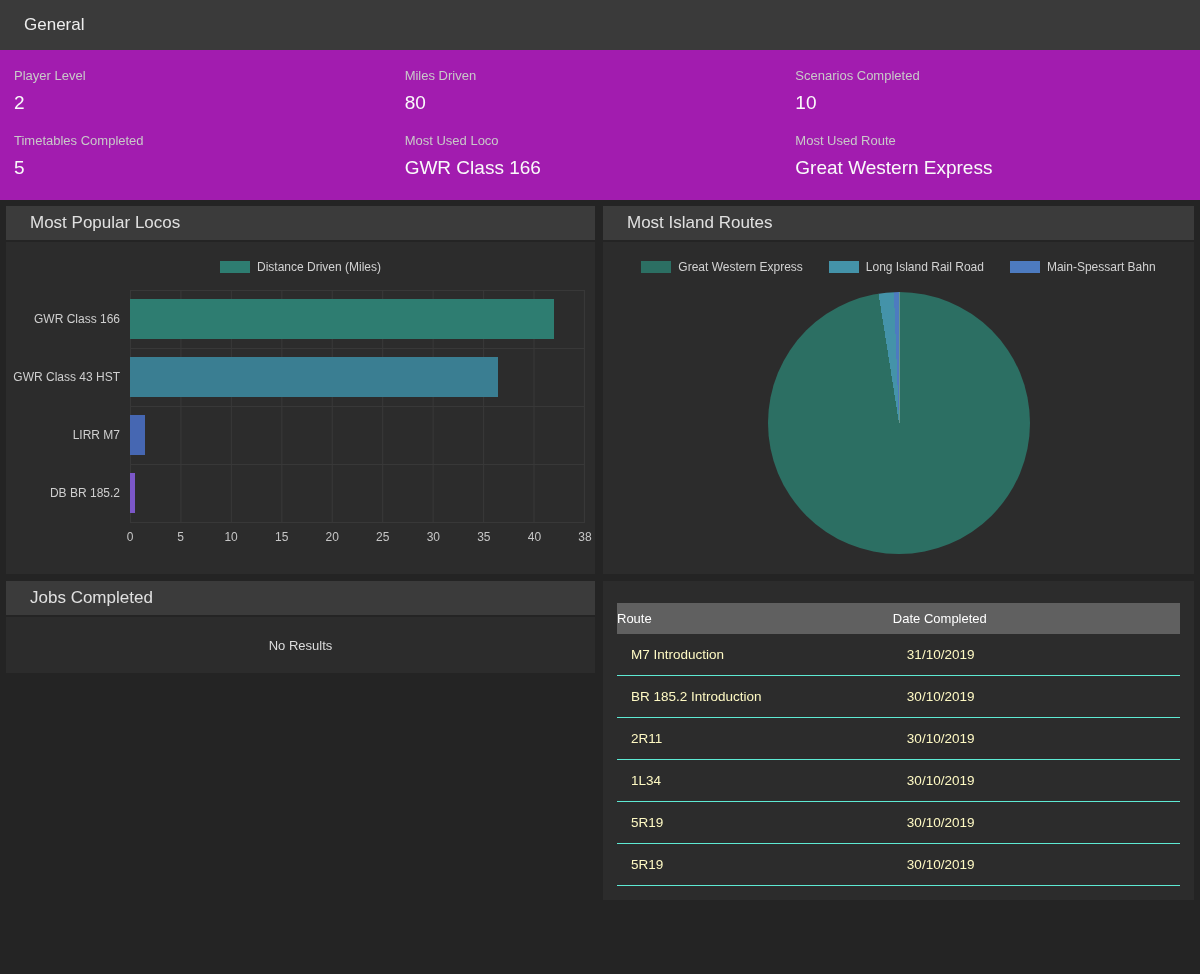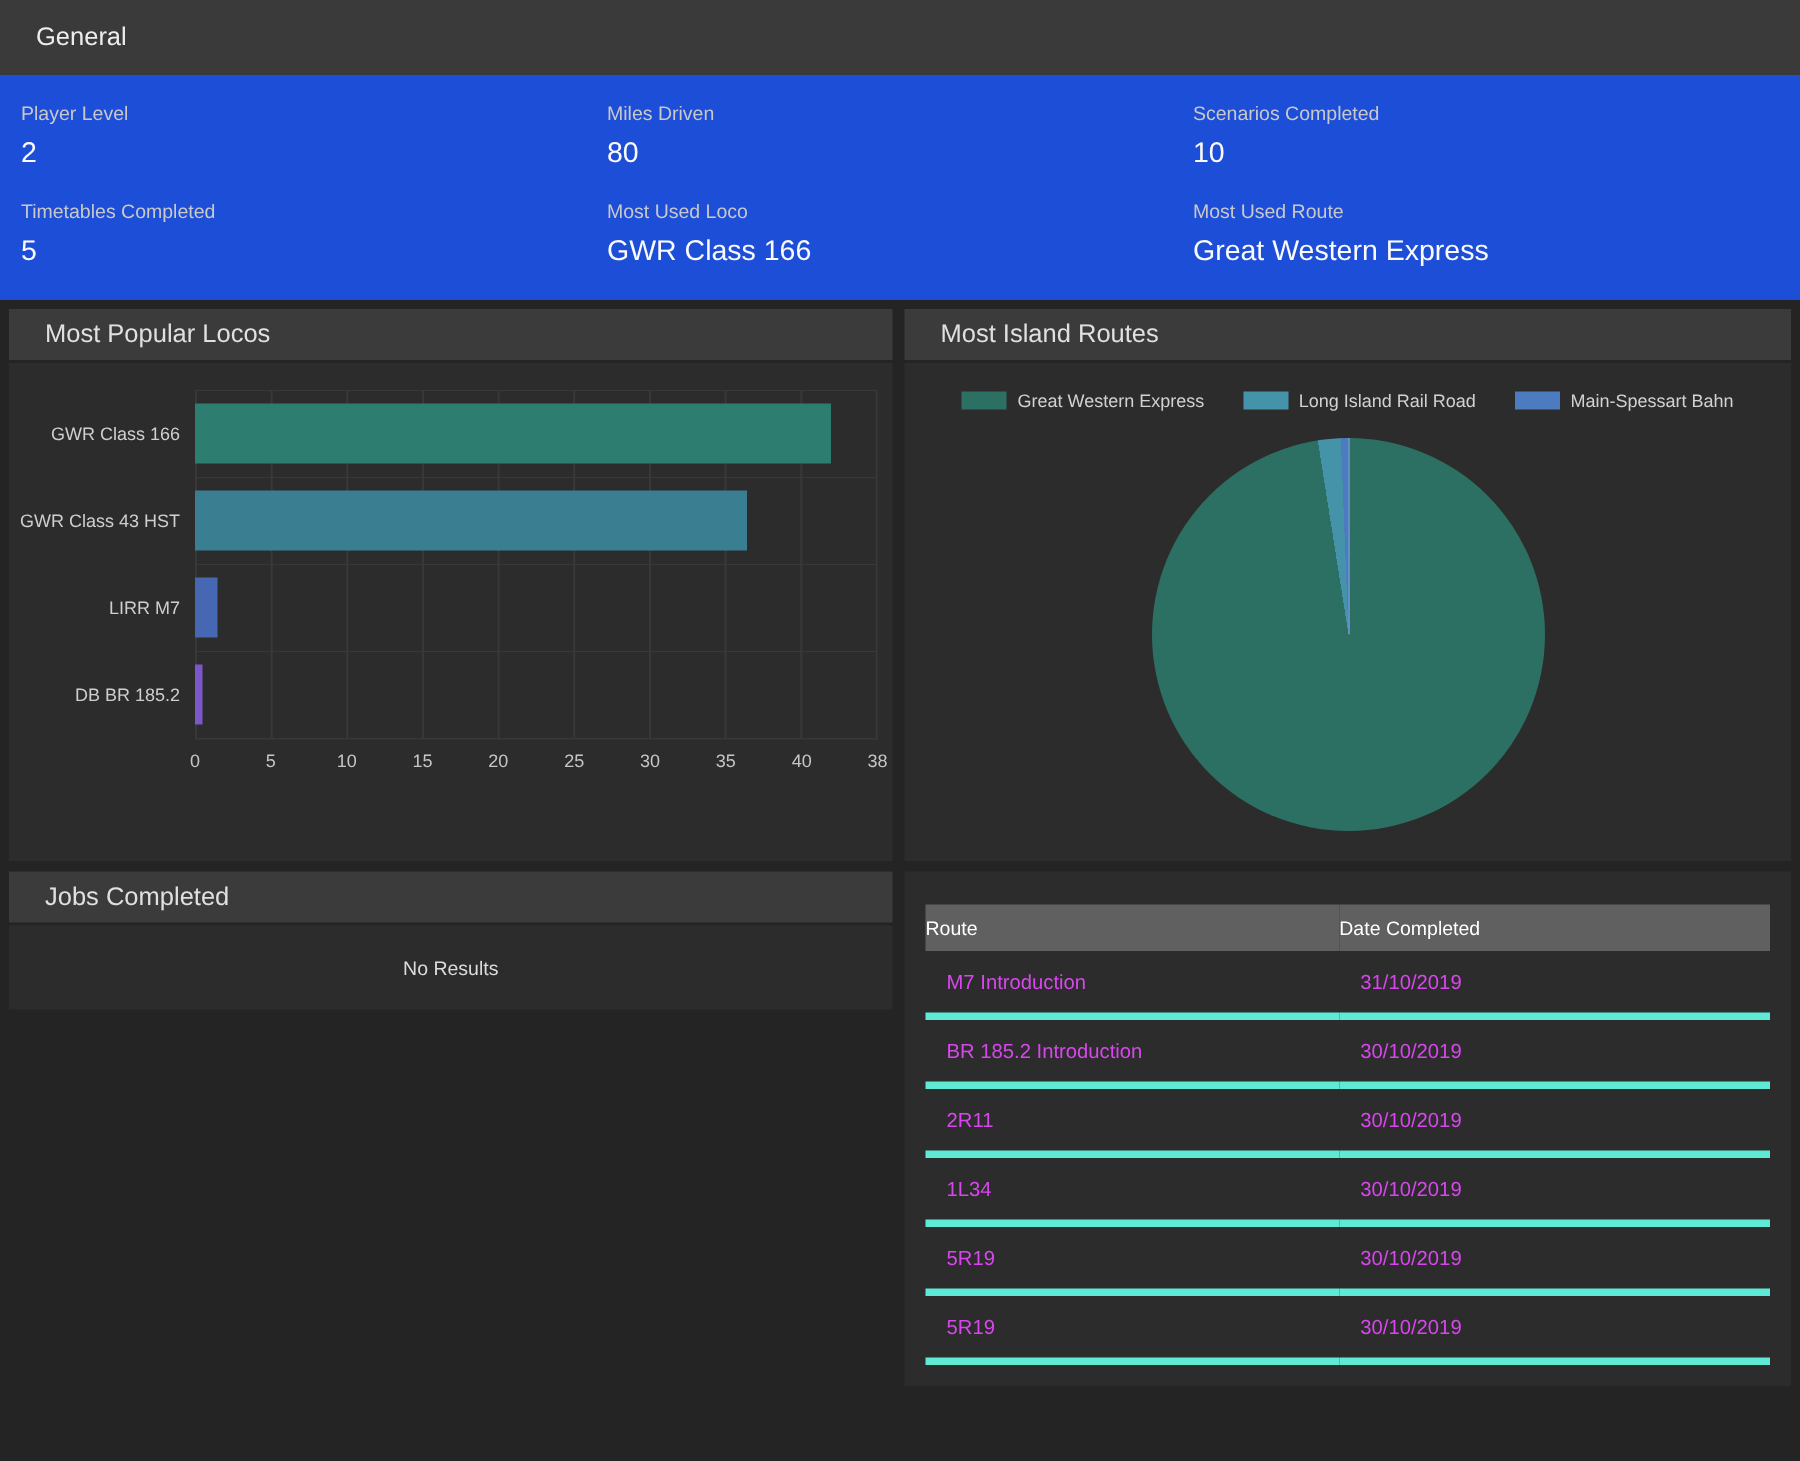--- a/index.html
+++ b/index.html
@@ -15,21 +15,21 @@
   
   .topbar {
     height: 50px; background: #3a3a3a;
     display: flex; align-items: center;
     padding-left: 24px;
     font-size: 17px; color: #ededed;
   }
 
   
   .stats {
-    background: #1d4ed8;
+    background: #a21caf;
     padding: 18px 14px 20px 14px;
     display: grid;
     grid-template-columns: 1fr 1fr 1fr;
     row-gap: 18px;
     margin-bottom: 6px;
   }
   .stat-label { font-size: 13px; color: #c9c9c9; margin-bottom: 8px; }
   .stat-value { font-size: 19px; color: #fafafa; line-height: 24px; }
 
   
@@ -105,22 +105,22 @@
 
   
   .panel-body.sessions { padding: 22px 14px 14px 14px; }
   table.sessions-table { width: 100%; border-collapse: collapse; }
   table.sessions-table th {
     background: #606060; color: #ffffff; text-align: left;
     font-weight: 400; font-size: 13px; padding: 8px 0;
   }
   table.sessions-table th:first-child { width: 49%; }
   table.sessions-table td {
-    font-size: 13.5px; color: #d946ef;
-    padding: 13px 14px; border-bottom: 5px solid #5eead4;
+    font-size: 13.5px; color: #fef9c3;
+    padding: 13px 14px; border-bottom: 1px solid #5eead4;
   }
 </style>
 </head>
 <body>
 
 <div class="topbar">
   <span>General</span>
 </div>
 
 <section class="stats">
@@ -149,20 +149,26 @@
     <div class="stat-value">Great Western Express</div>
   </div>
 </section>
 
 <div class="row">
   <section class="panel">
     <div class="panel-header">
       <h2>Most Popular Locos</h2>
     </div>
     <div class="panel-body chart">
+      <div class="legend">
+          <span class="legend-item">
+            <span class="legend-swatch" style="background: rgb(46, 125, 113);"></span>
+            <span class="legend-label">Distance Driven (Miles)</span>
+          </span>
+        </div>
       <div class="bar-chart">
         <div class="bar-labels">
             <div class="bar-label">GWR Class 166</div>
             <div class="bar-label">GWR Class 43 HST</div>
             <div class="bar-label">LIRR M7</div>
             <div class="bar-label">DB BR 185.2</div>
           </div>
         <div class="bar-plot">
             <div class="bar-track">
               <div class="bar-fill" style="width: 93.3333%; background: rgb(46, 125, 113);"></div>

